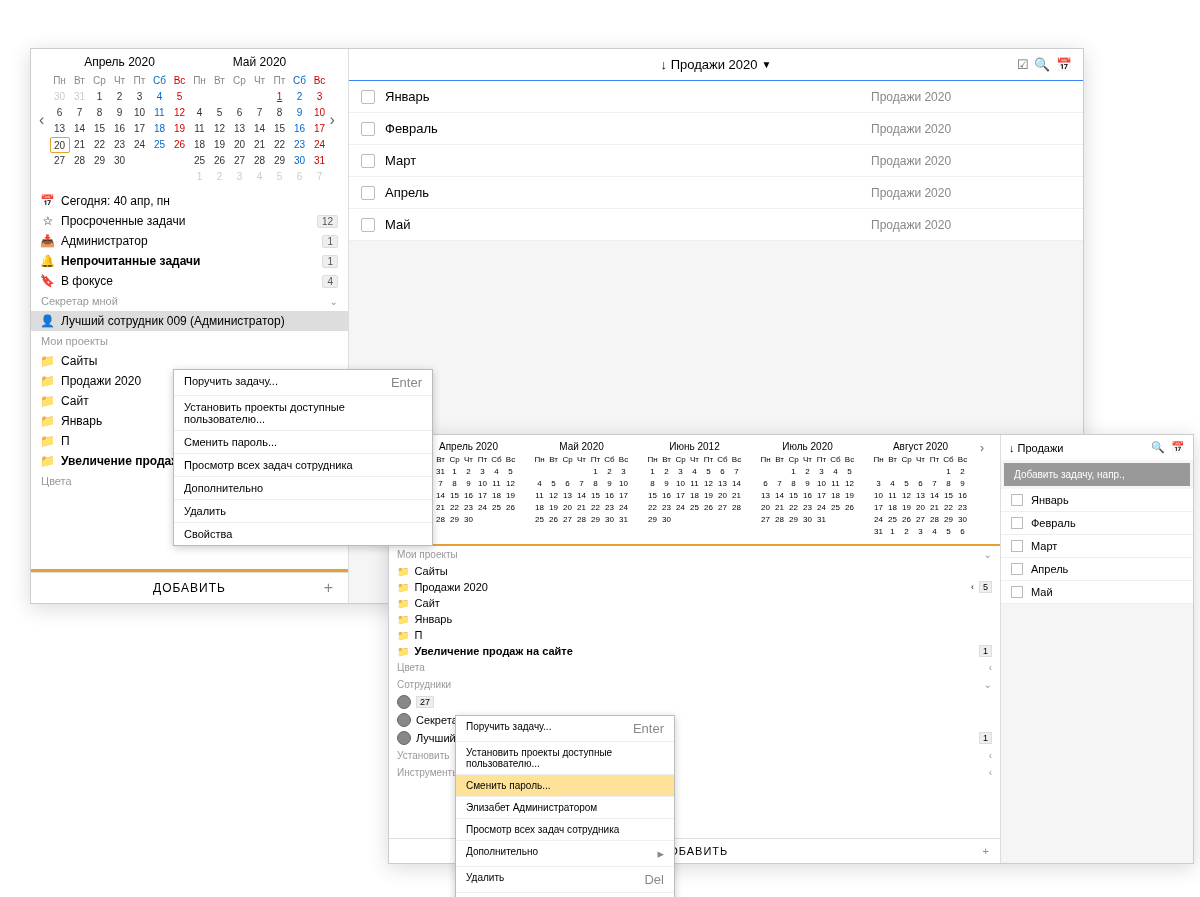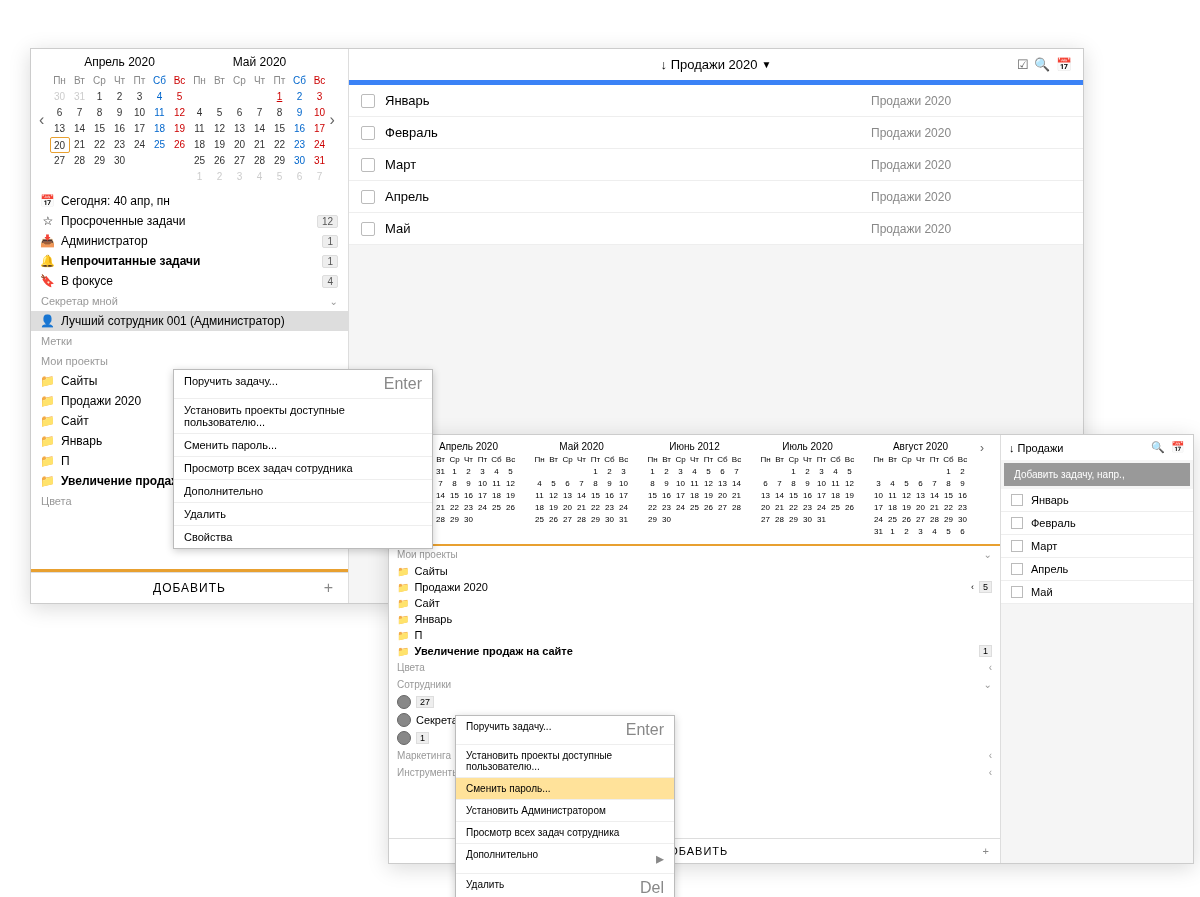--- a/index.html
+++ b/index.html
@@ -28,35 +28,35 @@
 .navitem .badge{background:#eee;border:1px solid #ddd;border-radius:2px;padding:0 4px;font-size:10px;color:#555}
 .navitem.bold .lbl{font-weight:bold}
 .section{color:#999;font-size:11px;padding:4px 10px;display:flex;justify-content:space-between;align-items:center;cursor:pointer}
 .section .chev{font-size:10px}
 .folder{color:#e8a030}
 .selrow{background:#ddd}
 .orangebar{height:3px;background:#e8a030}
 .addbtn{padding:8px;text-align:center;font-size:12px;letter-spacing:1px;border-top:1px solid #ddd;cursor:pointer;display:flex;justify-content:center;align-items:center;gap:8px;position:relative}
 .addbtn .plus{font-size:16px;color:#888;position:absolute;right:14px}
 .main{flex:1;display:flex;flex-direction:column;background:#f5f5f5}
-.titlebar{display:flex;align-items:center;justify-content:center;padding:8px;background:#fff;border-bottom:5px solid #3b82f6;position:relative}
+.titlebar{display:flex;align-items:center;justify-content:center;padding:8px;background:#fff;border-bottom:1px solid #3b82f6;position:relative}
 .titlebar .ttext{font-size:13px}
 .titlebar .tdrop{font-size:10px;margin-left:4px}
 .titlebar .ticons{position:absolute;right:10px;display:flex;gap:6px;font-size:13px;color:#666}
 .addtask{background:#999;color:#fff;padding:8px 12px;font-size:12px;margin:4px}
 .tasklist{background:#fff}
 .taskrow{display:flex;align-items:center;padding:8px 12px;border-bottom:1px solid #eee;font-size:13px}
 .taskrow .cb{width:14px;height:14px;border:1px solid #bbb;border-radius:2px;margin-right:10px}
 .taskrow .tname{flex:1}
 .taskrow .tproj{color:#888;font-size:12px;width:200px}
 .ctxmenu{position:absolute;background:#fff;border:1px solid #bbb;box-shadow:0 2px 8px rgba(0,0,0,0.2);font-size:11px;z-index:100;min-width:220px}
 .ctxmenu .mi{padding:5px 10px;display:flex;justify-content:space-between;cursor:pointer;border-bottom:1px solid #eee}
 .ctxmenu .mi:last-child{border-bottom:none}
 .ctxmenu .mi.hl{background:#ffe29a}
-.ctxmenu .sc{color:#888;font-size:16px}
+.ctxmenu .sc{color:#888;font-size:13px}
 .w2 .sidebar2{width:612px;border-right:1px solid #ddd;display:flex;flex-direction:column}
 .w2 .cal5{display:flex;align-items:flex-start;padding:6px 4px;gap:4px}
 .w2 .calblock2{font-size:9px;text-align:center;flex:1}
 .w2 .calblock2 .caltitle{font-size:10px;margin-bottom:2px}
 .w2 .calgrid2{display:grid;grid-template-columns:repeat(7,14px);gap:0;margin:0 auto;width:98px}
 .w2 .calgrid2 span{width:14px;height:12px;line-height:12px;font-size:8px}
 .w2 .navlist2{flex:1;font-size:11px;overflow:hidden}
 .w2 .navitem2{display:flex;align-items:center;padding:2px 8px;gap:5px;cursor:pointer}
 .w2 .navitem2 .lbl{flex:1}
 .w2 .navitem2 .badge{background:#eee;border:1px solid #ddd;padding:0 3px;font-size:9px}
@@ -204,24 +204,21 @@
           <span class="icn" style="color:#e8a030">🔖</span>
           <span class="lbl">В фокусе</span>
           <span class="badge">4</span>
         </div>
       <div class="section">
           <span>Секретар мной</span>
           <span class="chev">⌄</span>
         </div>
       <div class="navitem selrow">
           <span class="icn">👤</span>
-          <span class="lbl truncated">Лучший сотрудник 001 (Администратор)</span>
-        </div>
-      <div class="section">
-          <span>Метки</span>
+          <span class="lbl truncated">Лучший сотрудник 009 (Администратор)</span>
         </div>
       <div class="section">
           <span>Мои проекты</span>
         </div>
       <div id="projlist1">
           <div class="navitem">
             <span class="icn folder">📁</span>
             <span class="lbl">Сайты</span>
           </div>
           <div class="navitem">
@@ -608,25 +605,26 @@
           <div class="navitem2">
             <span class="avatar"></span>
             <span class="badge">27</span>
           </div>
           <div class="navitem2">
             <span class="avatar"></span>
             <span class="lbl truncated" style="">Секретар</span>
           </div>
           <div class="navitem2">
             <span class="avatar"></span>
+            <span class="lbl truncated" style="">Лучший</span>
             <span class="badge">1</span>
           </div>
         </div>
       <div class="section2">
-          <span>Маркетинга</span>
+          <span>Установить</span>
           <span>‹</span>
         </div>
       <div class="section2">
           <span>Инструменты</span>
           <span>‹</span>
         </div>
     </div>
     <div class="addbtn2"><span>ДОБАВИТЬ</span><span class="plus">+</span></div>
   </div>
   <div class="rpanel">
@@ -664,21 +662,21 @@
         <span>Поручить задачу...</span>
         <span class="sc">Enter</span>
       </div>
       <div class="mi">
         <span>Установить проекты доступные пользователю...</span>
       </div>
       <div class="mi hl">
         <span>Сменить пароль...</span>
       </div>
       <div class="mi">
-        <span>Установить Администратором</span>
+        <span>Элизабет Администратором</span>
       </div>
       <div class="mi">
         <span>Просмотр всех задач сотрудника</span>
       </div>
       <div class="mi">
         <span>Дополнительно</span>
         <span class="sc">▸</span>
       </div>
       <div class="mi">
         <span>Удалить</span>

